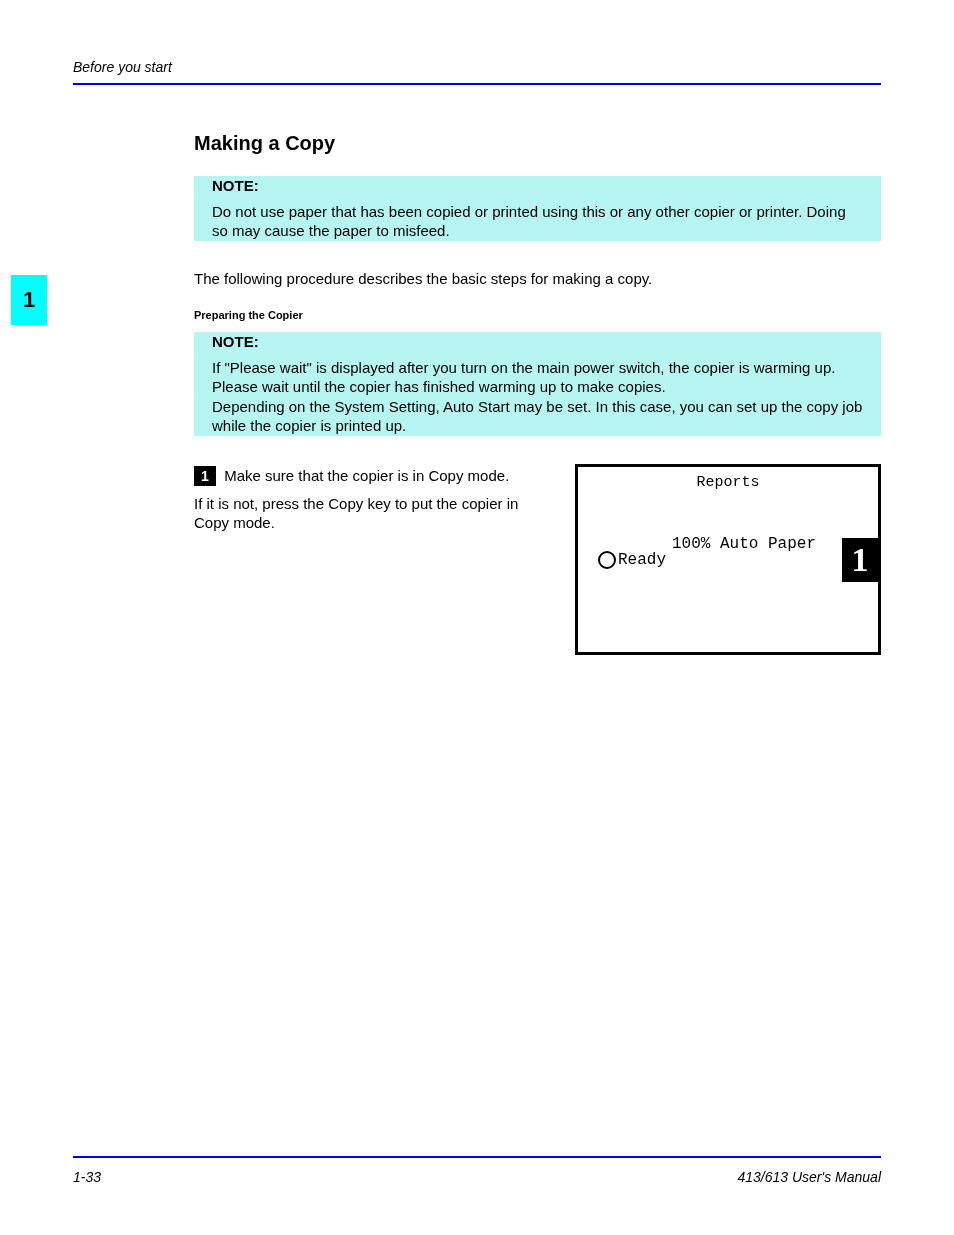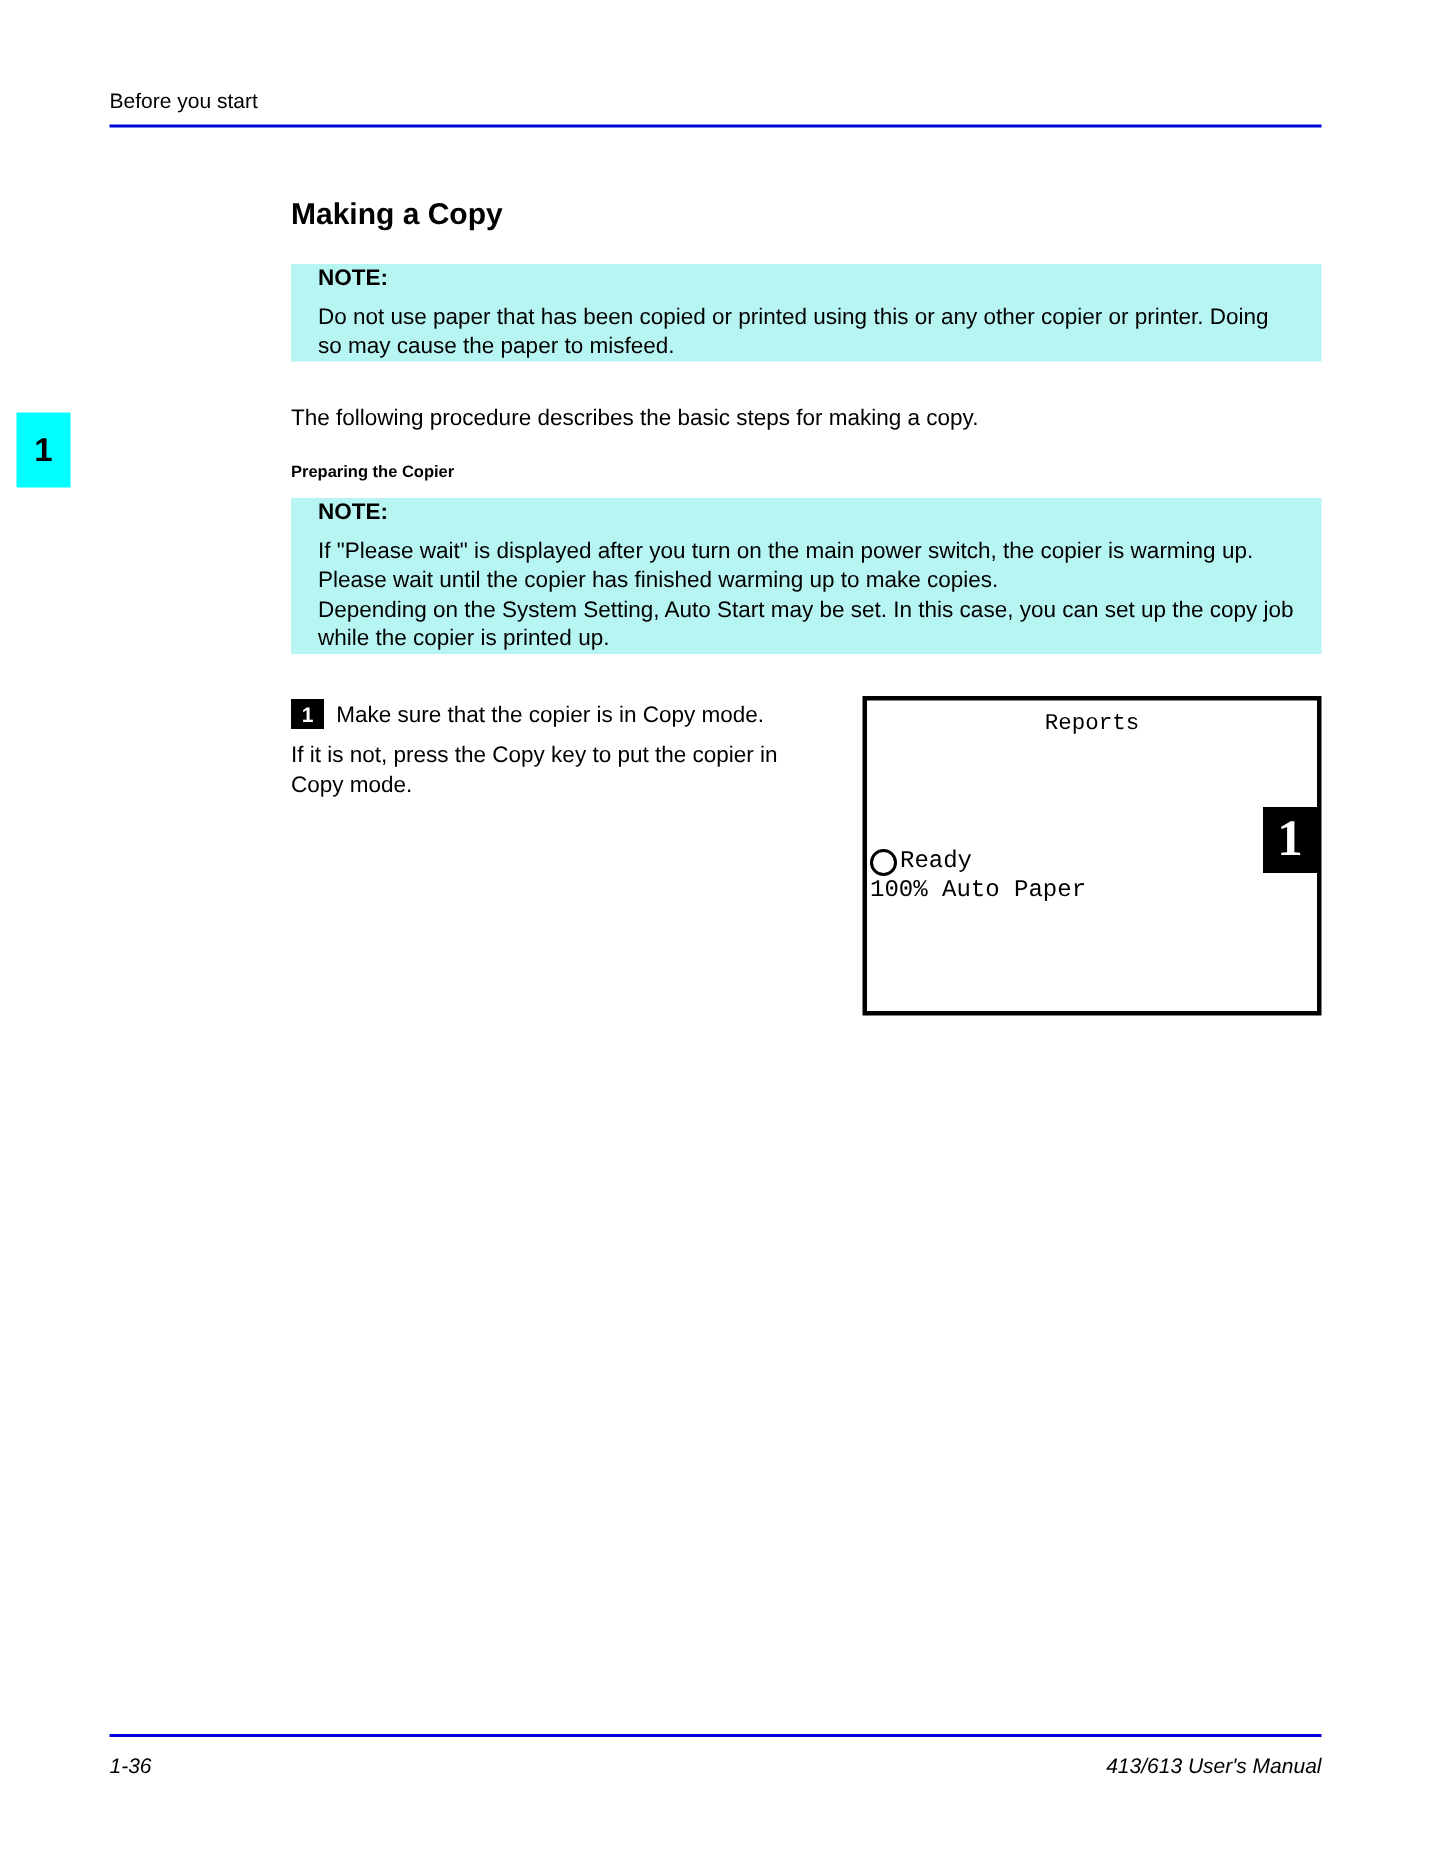--- a/index.html
+++ b/index.html
@@ -29,20 +29,21 @@
     position: absolute;
     left: 73px;
     right: 73px;
     top: 1156px;
     border-top: 2px solid #0000dd;
   }
   .header-left {
     position: absolute;
     left: 73px;
     top: 58px;
+    font-style: italic;
     font-size: 14px;
   }
   .content {
     position: absolute;
     left: 194px;
     right: 73px;
     top: 130px;
     font-size: 15px;
   }
   .title {
@@ -148,23 +149,22 @@
     padding: 0 4px 0 2px;
     margin-top: -4px;
   }
   .display .status-block {
     display: flex;
     align-items: stretch;
   }
   .display .status-lines {
     flex: 1;
     display: flex;
-    flex-direction: column;
+    flex-direction: row;
     justify-content: center;
-    margin-top: 24px;
   }
   .display .below-gap {
     height: 70px;
   }
   .side-tab {
     position: absolute;
     left: 11px;
     top: 275px;
     width: 36px;
     height: 50px;
@@ -235,17 +235,17 @@
           </div>
           <div class="big-1">1</div>
         </div>
         <div class="below-gap"></div>
       </div>
     </div>
   </div>
 
   <div class="hr-bottom"></div>
   <div class="footer">
-    <span>1-36</span>
+    <span>1-33</span>
     <span>413/613 User's Manual</span>
   </div>
 
 </div>
 
 </body></html>

